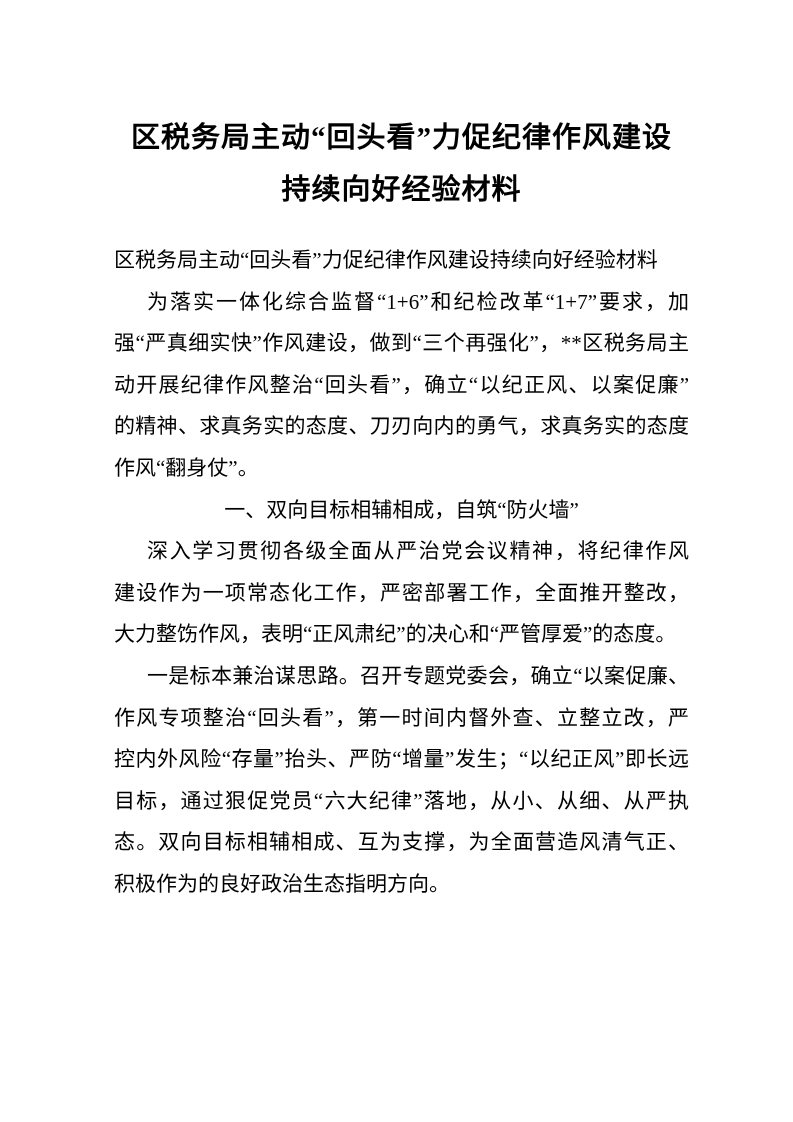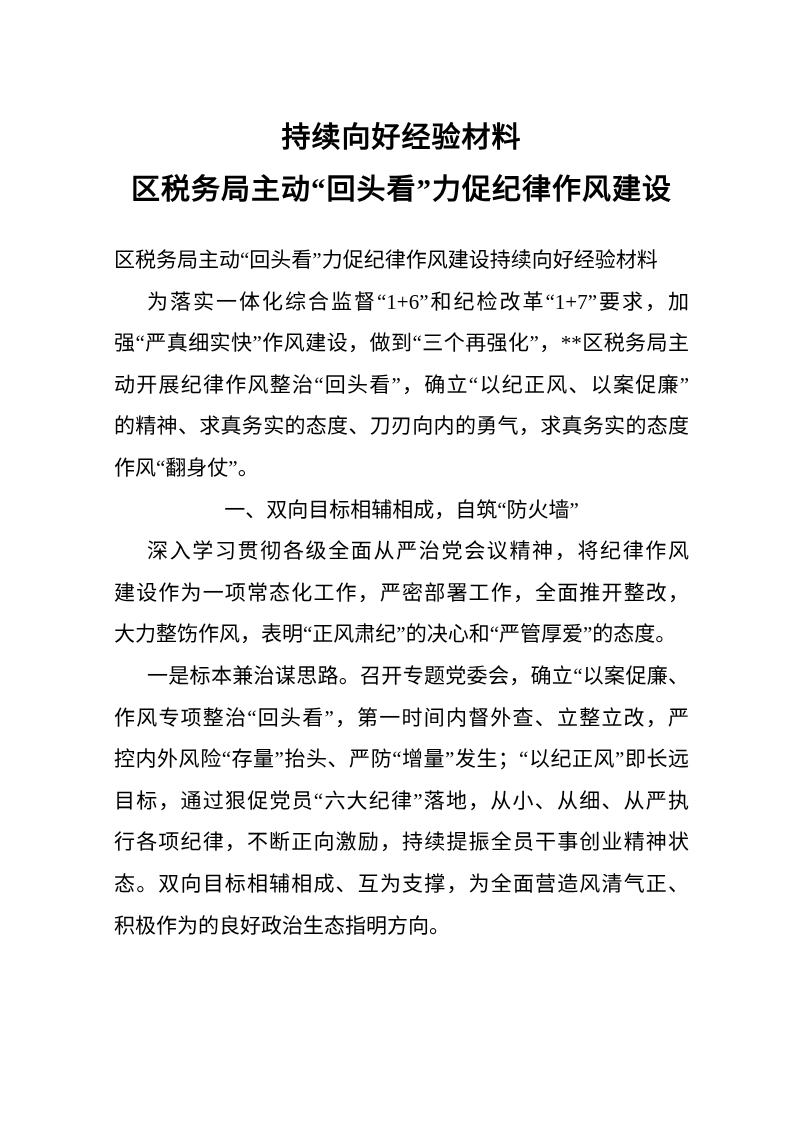--- a/index.html
+++ b/index.html
@@ -58,22 +58,22 @@
     text-align: right;
     text-align-last: left;
   }
 </style>
 </head>
 <body>
 
 <div class="page">
   <div class="content">
     <div class="doc-title">
+      <div>区税务局主动“回头看”力促纪律作风建设</div>
       <div>持续向好经验材料</div>
-      <div>区税务局主动“回头看”力促纪律作风建设</div>
     </div>
     <div class="doc-body">
         <div class="para title-repeat">
           <div class="line end">区税务局主动“回头看”力促纪律作风建设持续向好经验材料</div>
         </div>
         <div class="para paragraph">
           <div class="line indent">为落实一体化综合监督“1+6”和纪检改革“1+7”要求，加</div>
           <div class="line">强“严真细实快”作风建设，做到“三个再强化”，**区税务局主</div>
           <div class="line">动开展纪律作风整治“回头看”，确立“以纪正风、以案促廉”</div>
           <div class="line">的精神、求真务实的态度、刀刃向内的勇气，求真务实的态度</div>
@@ -85,19 +85,18 @@
         <div class="para paragraph">
           <div class="line indent">深入学习贯彻各级全面从严治党会议精神，将纪律作风</div>
           <div class="line">建设作为一项常态化工作，严密部署工作，全面推开整改，</div>
           <div class="line end">大力整饬作风，表明“正风肃纪”的决心和“严管厚爱”的态度。</div>
         </div>
         <div class="para paragraph">
           <div class="line indent">一是标本兼治谋思路。召开专题党委会，确立“以案促廉、</div>
           <div class="line">作风专项整治“回头看”，第一时间内督外查、立整立改，严</div>
           <div class="line">控内外风险“存量”抬头、严防“增量”发生；“以纪正风”即长远</div>
           <div class="line">目标，通过狠促党员“六大纪律”落地，从小、从细、从严执</div>
-          <div class="line">行各项纪律，不断正向激励，持续提振全员干事创业精神状</div>
           <div class="line">态。双向目标相辅相成、互为支撑，为全面营造风清气正、</div>
           <div class="line end">积极作为的良好政治生态指明方向。</div>
         </div>
       </div>
   </div>
 </div>
 
 </body></html>

